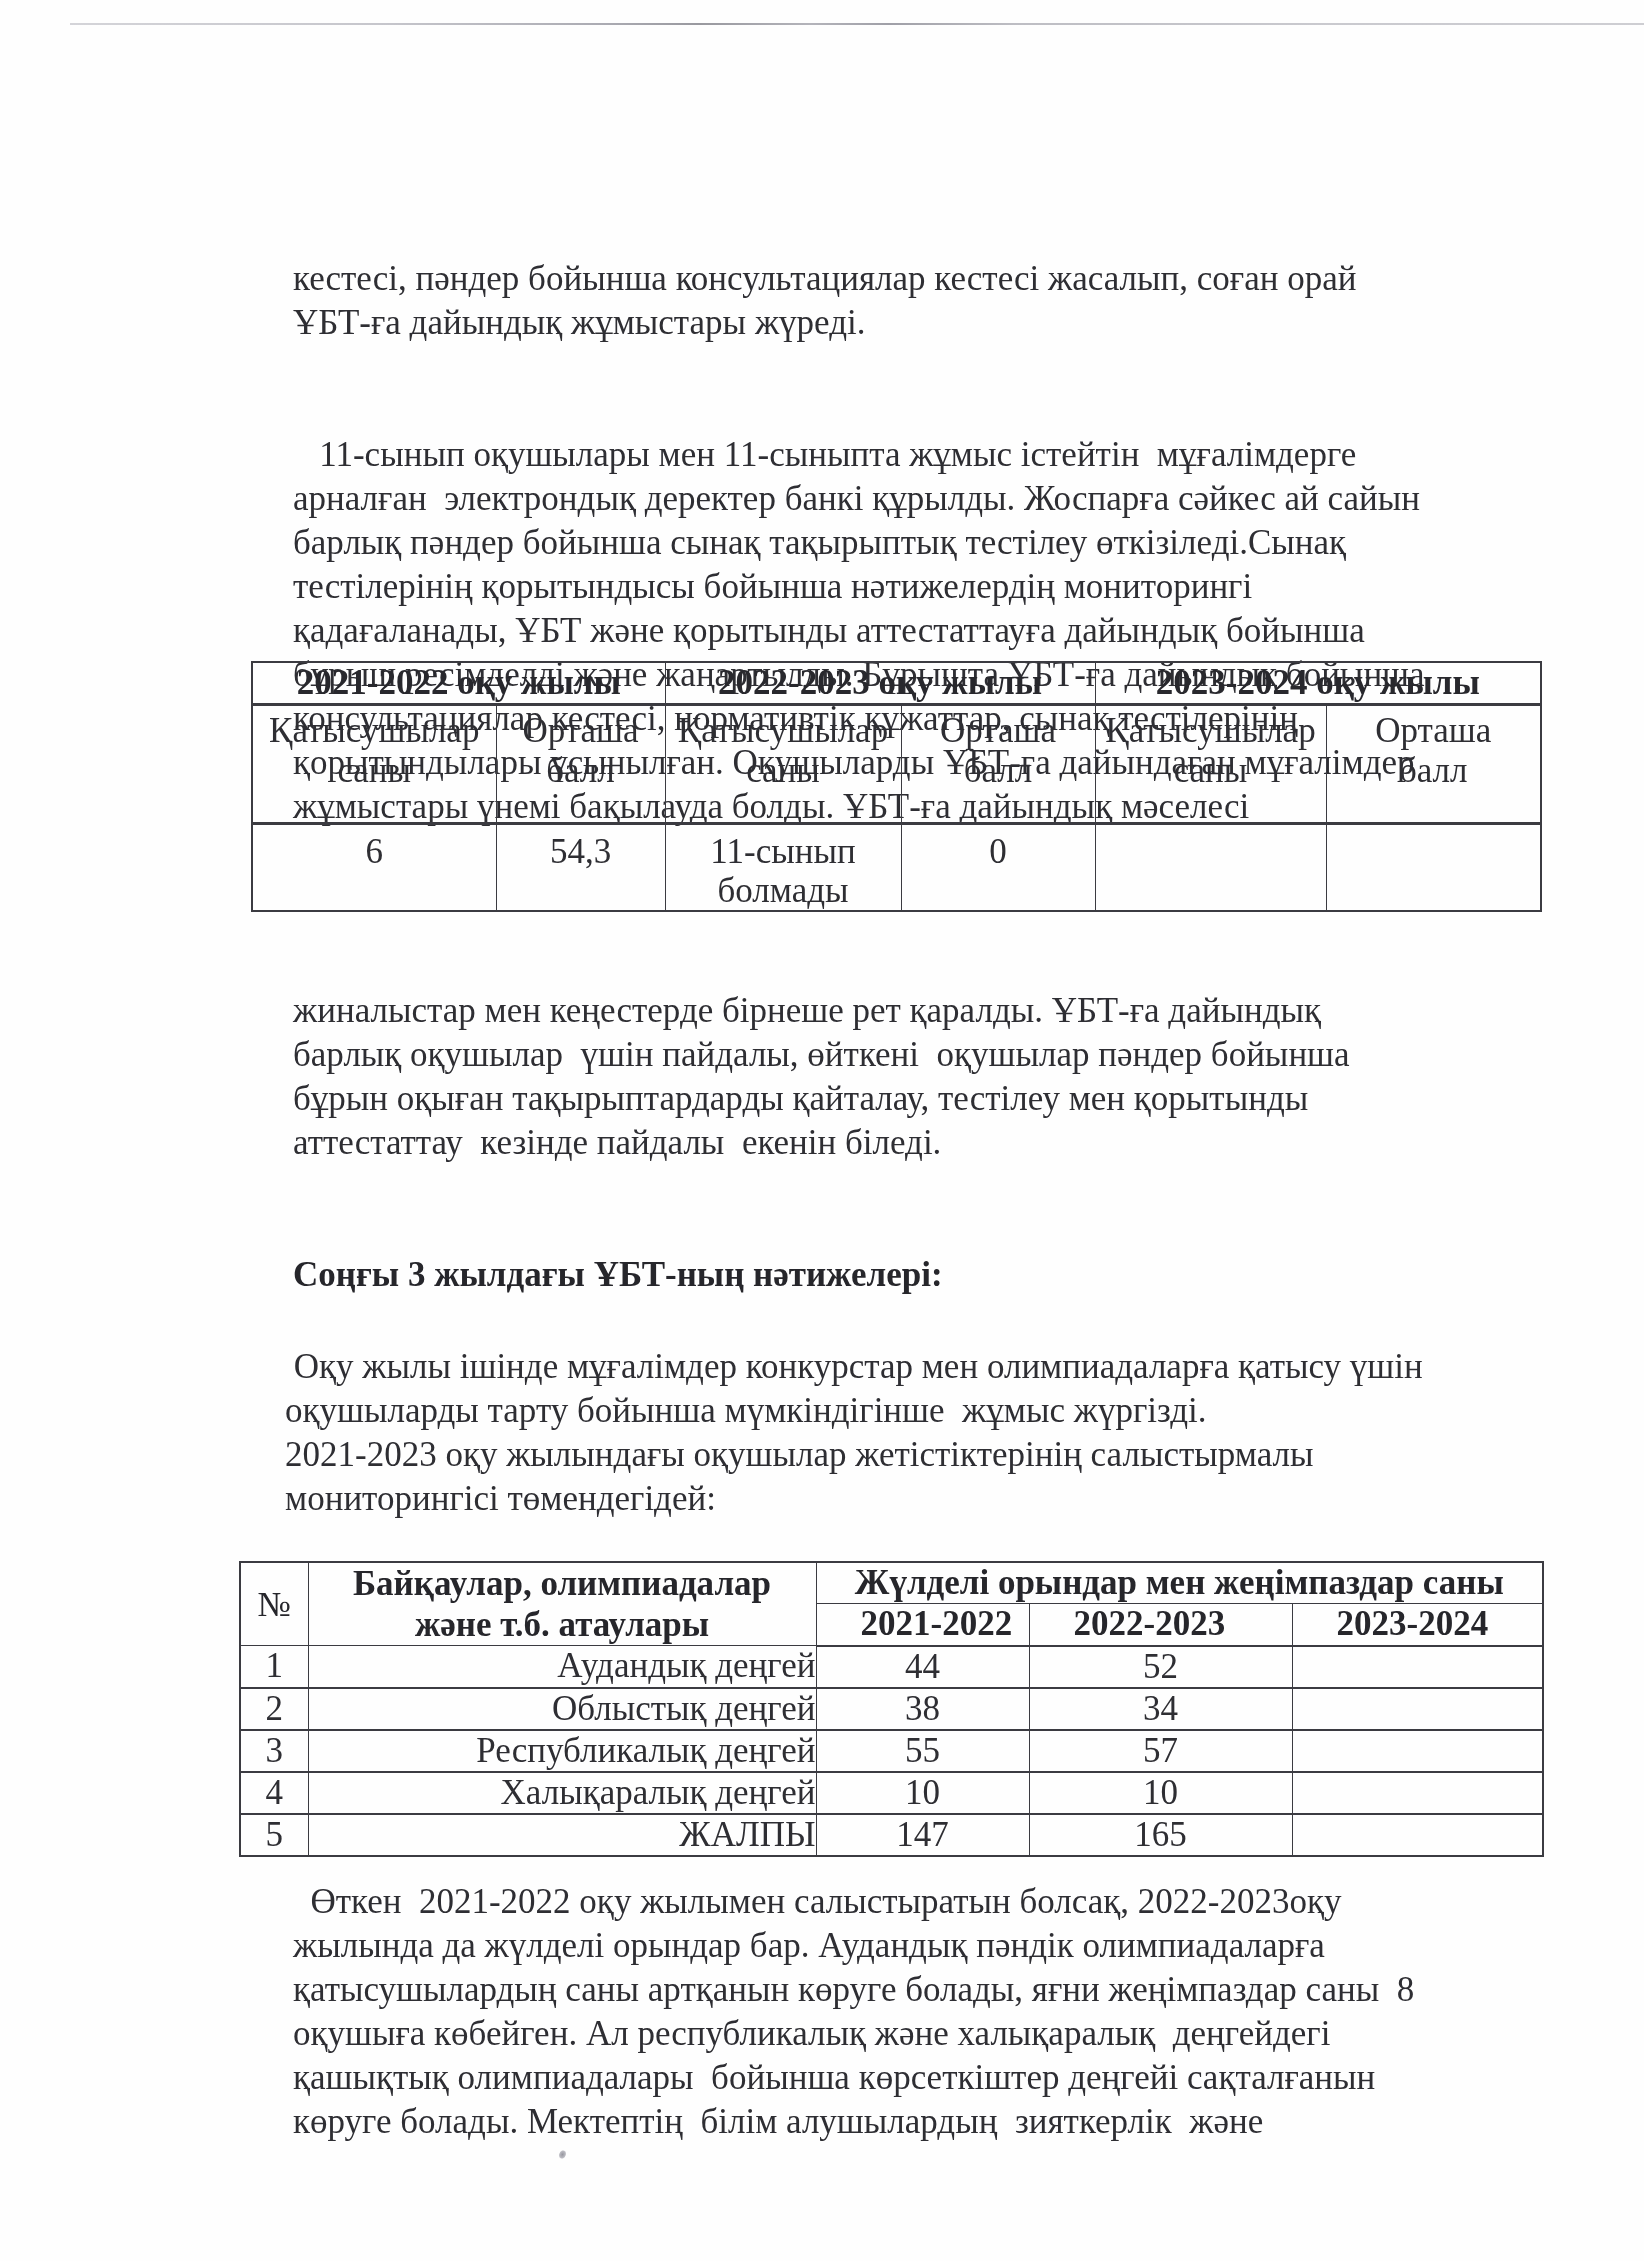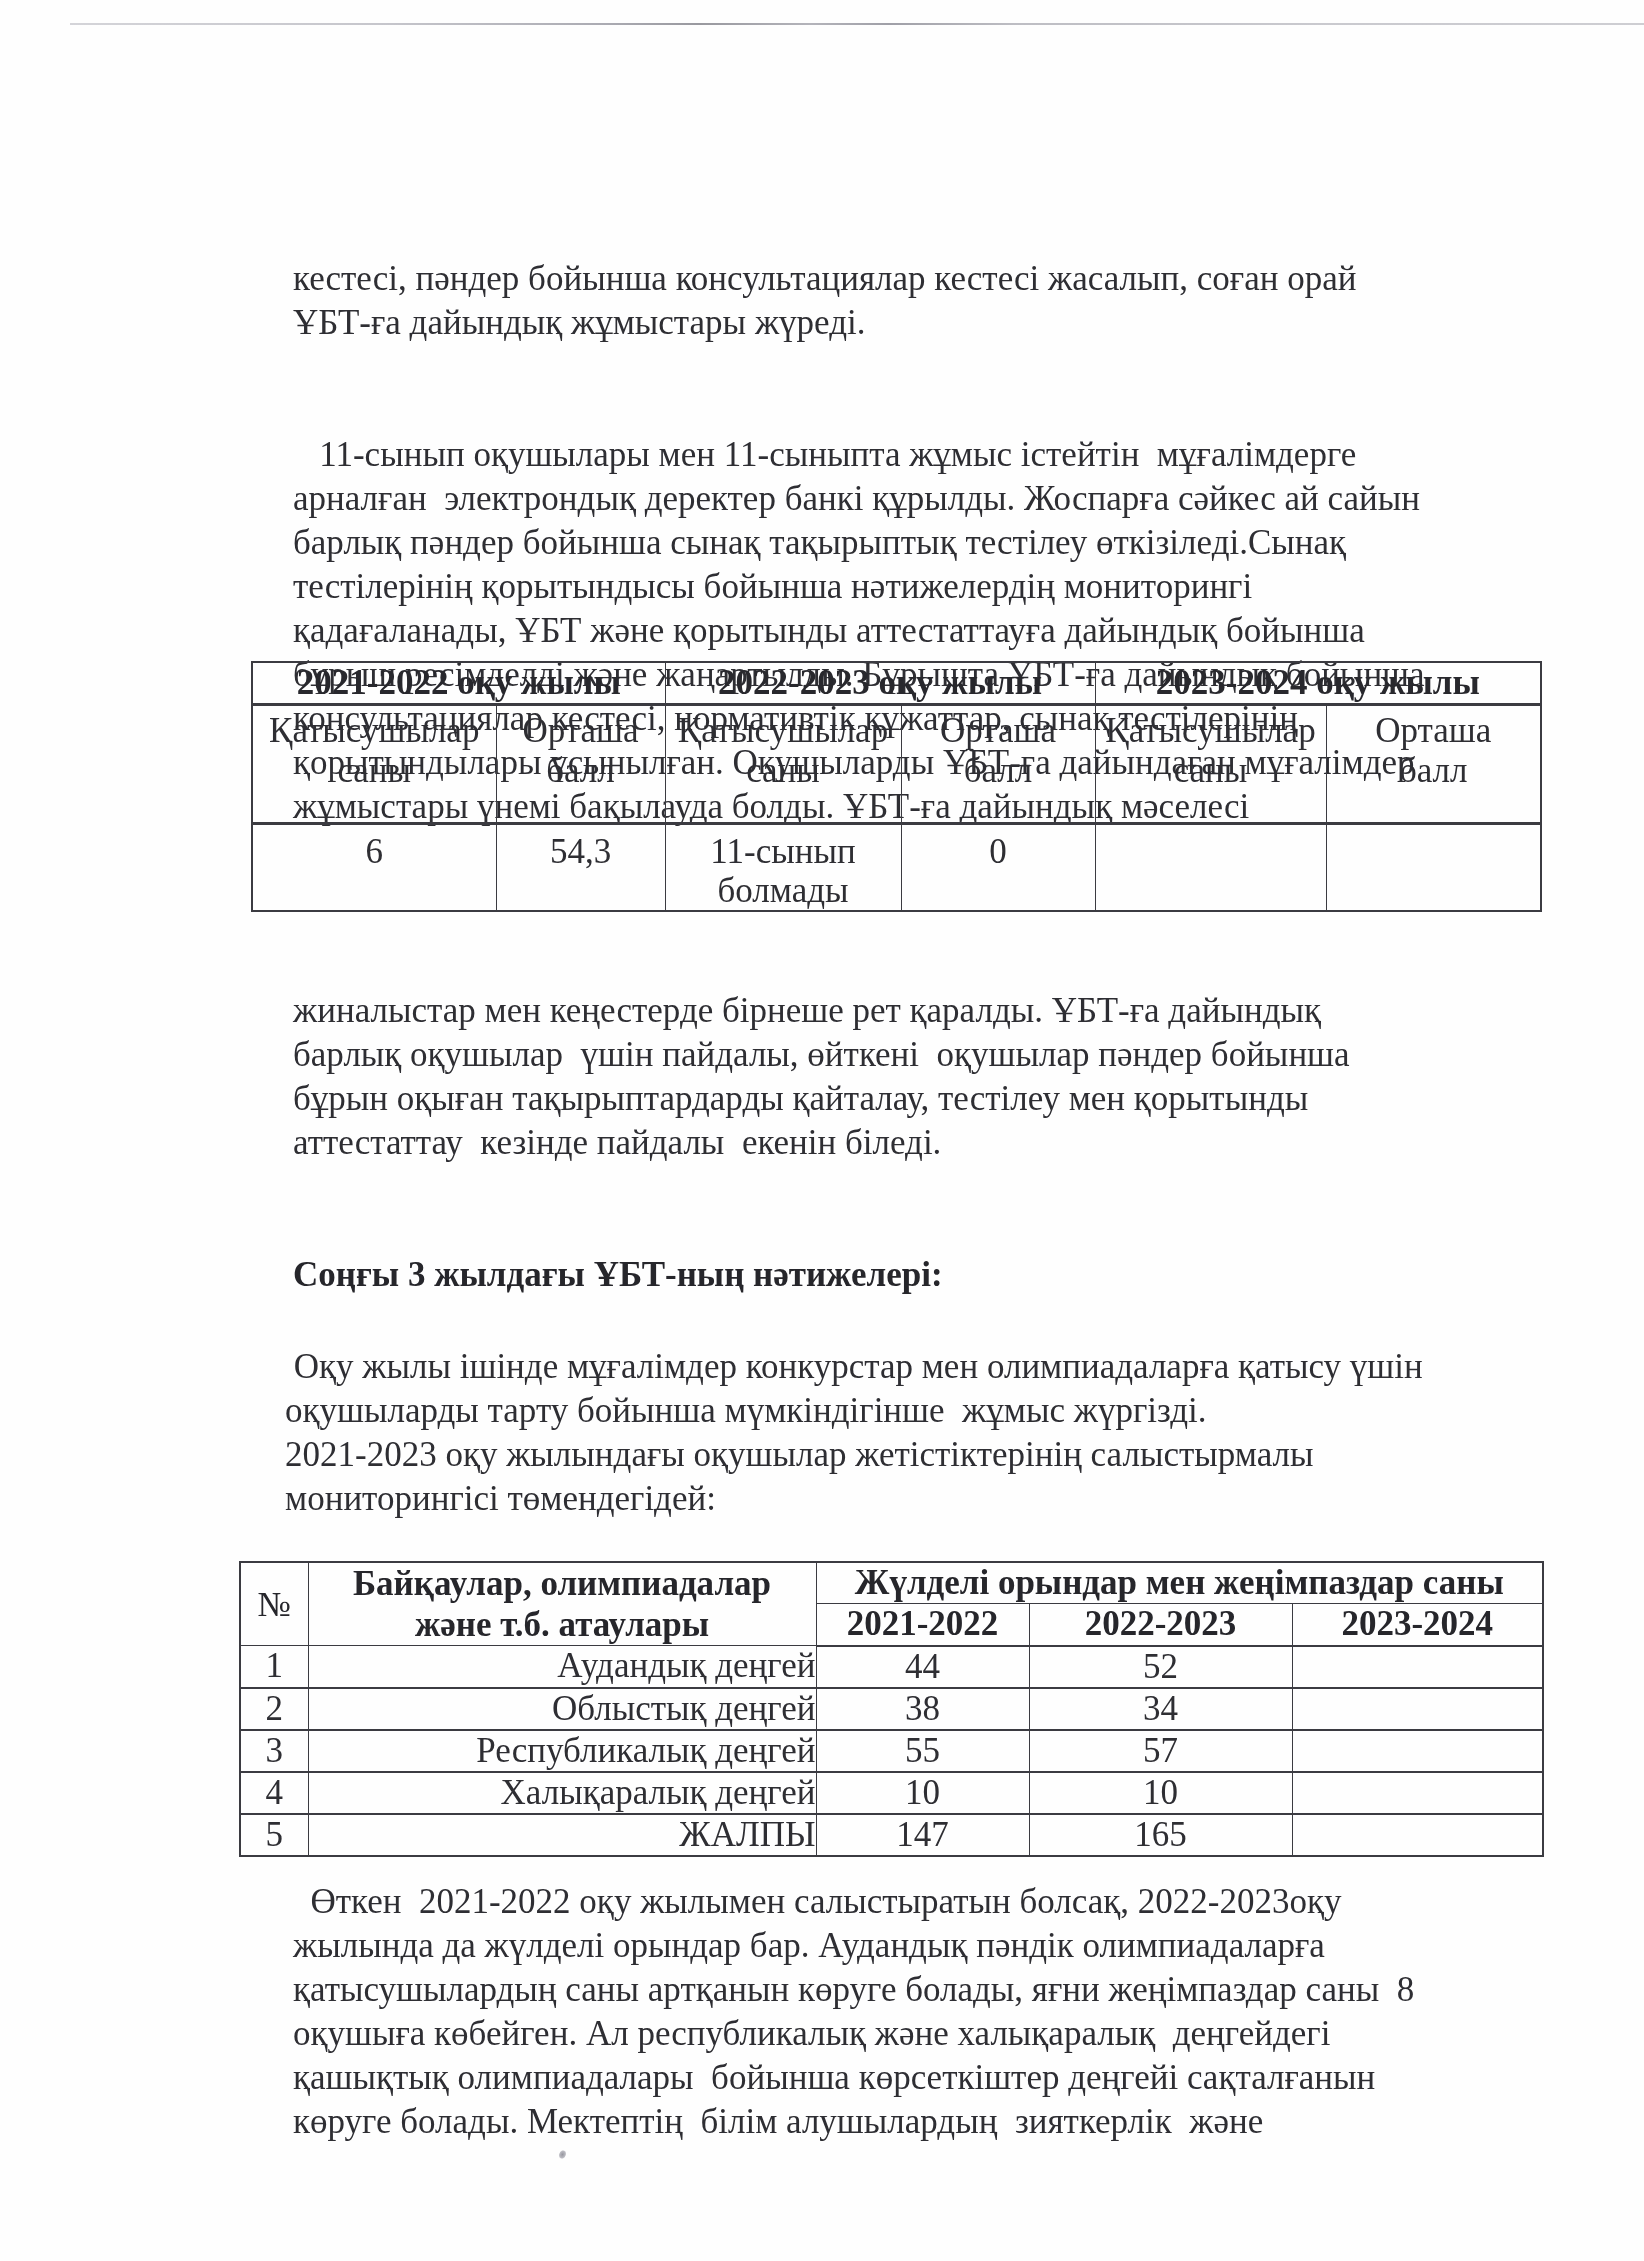--- a/index.html
+++ b/index.html
@@ -84,21 +84,21 @@
   }
   .t2 { left: 239px; top: 1561px; width: 1303px; border: 2.6px solid #3b3b41; }
   .t2 th { color: #26262b; }
   .t2 .hdrA th { height: 31px; vertical-align: middle; }
   .t2 .no-header { font-weight: normal; text-align: center; vertical-align: top; padding-top: 2.6px; }
   .t2 .name-header {
     font-weight: bold; text-align: center; vertical-align: middle;
     white-space: pre-line; line-height: 41px;
   }
   .t2 .merged-header { font-weight: bold; text-align: center; border-bottom: 1.9px solid #3b3b41; }
-  .t2 .hdrB th { height: 37px; font-weight: bold; text-align: center; vertical-align: middle; border-bottom: 2.6px solid #3b3b41; }
+  .t2 .hdrB th { height: 37px; font-weight: bold; text-align: left; vertical-align: middle; border-bottom: 2.6px solid #3b3b41; padding-left: 44px; }
   .t2 .datarow td { height: 40px; vertical-align: middle; border-bottom: 2.6px solid #3b3b41; }
   .t2 .cell-no { text-align: center; }
   .t2 .cell-name { text-align: right; padding-left: 14px; }
   .t2 .cell-num { text-align: center; }
   .speck {
     position: absolute;
     left: 559px; top: 2150px;
     width: 7px; height: 9px;
     background: radial-gradient(ellipse at center, #7d7d88 0%, #a9a9b2 55%, transparent 75%);
     transform: rotate(25deg);

